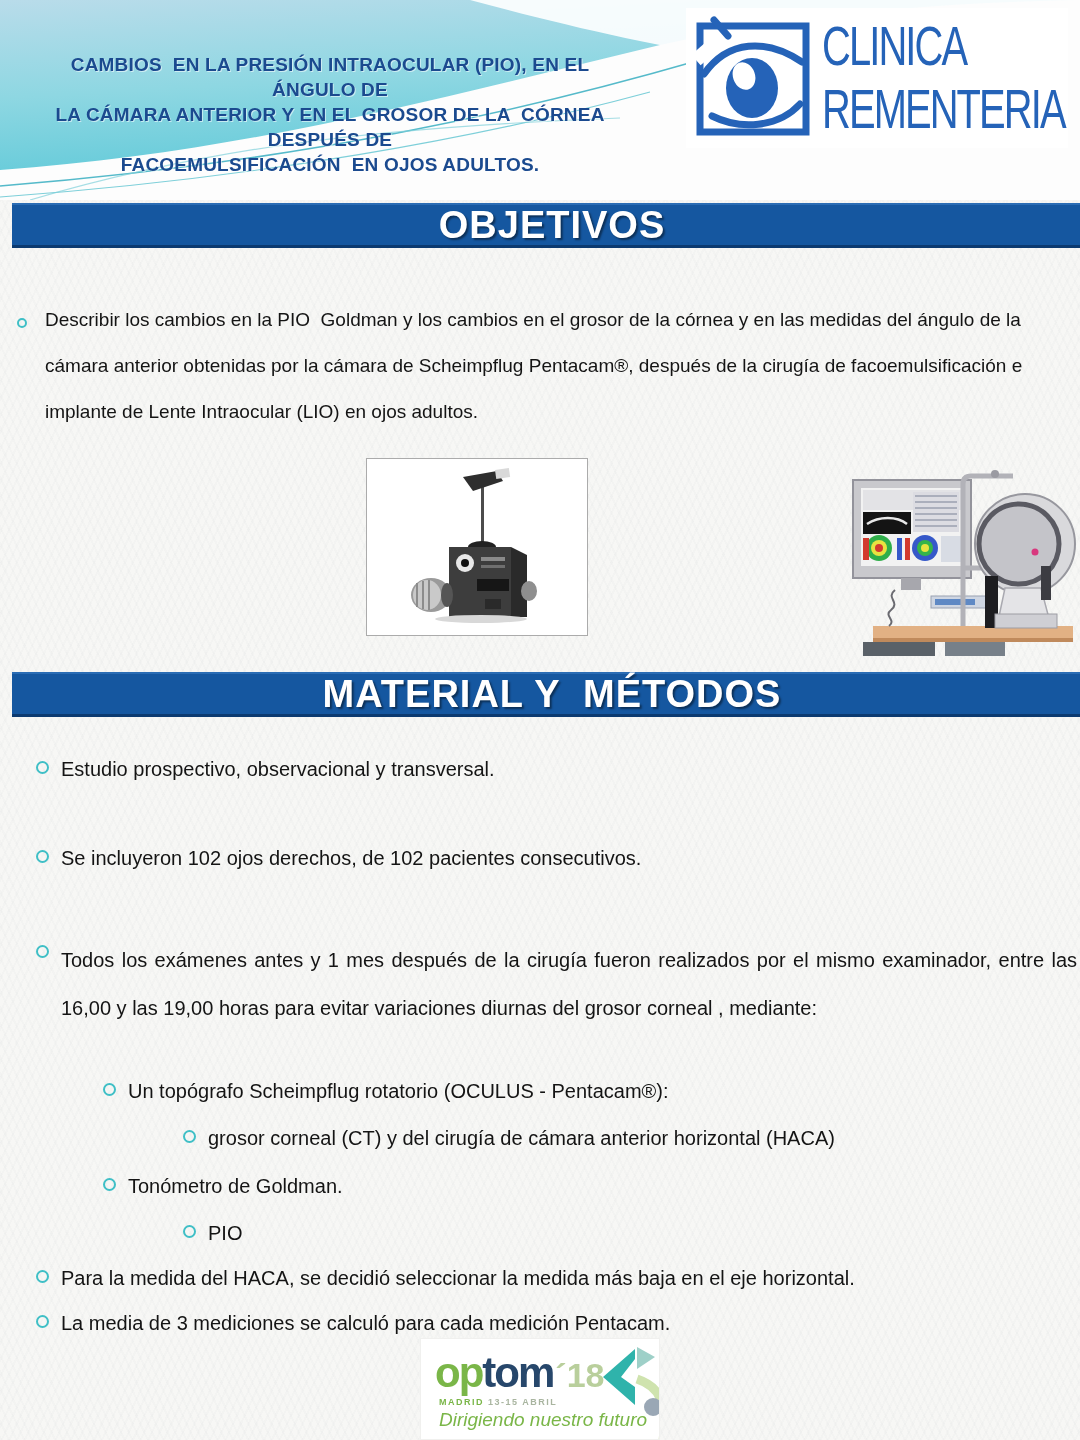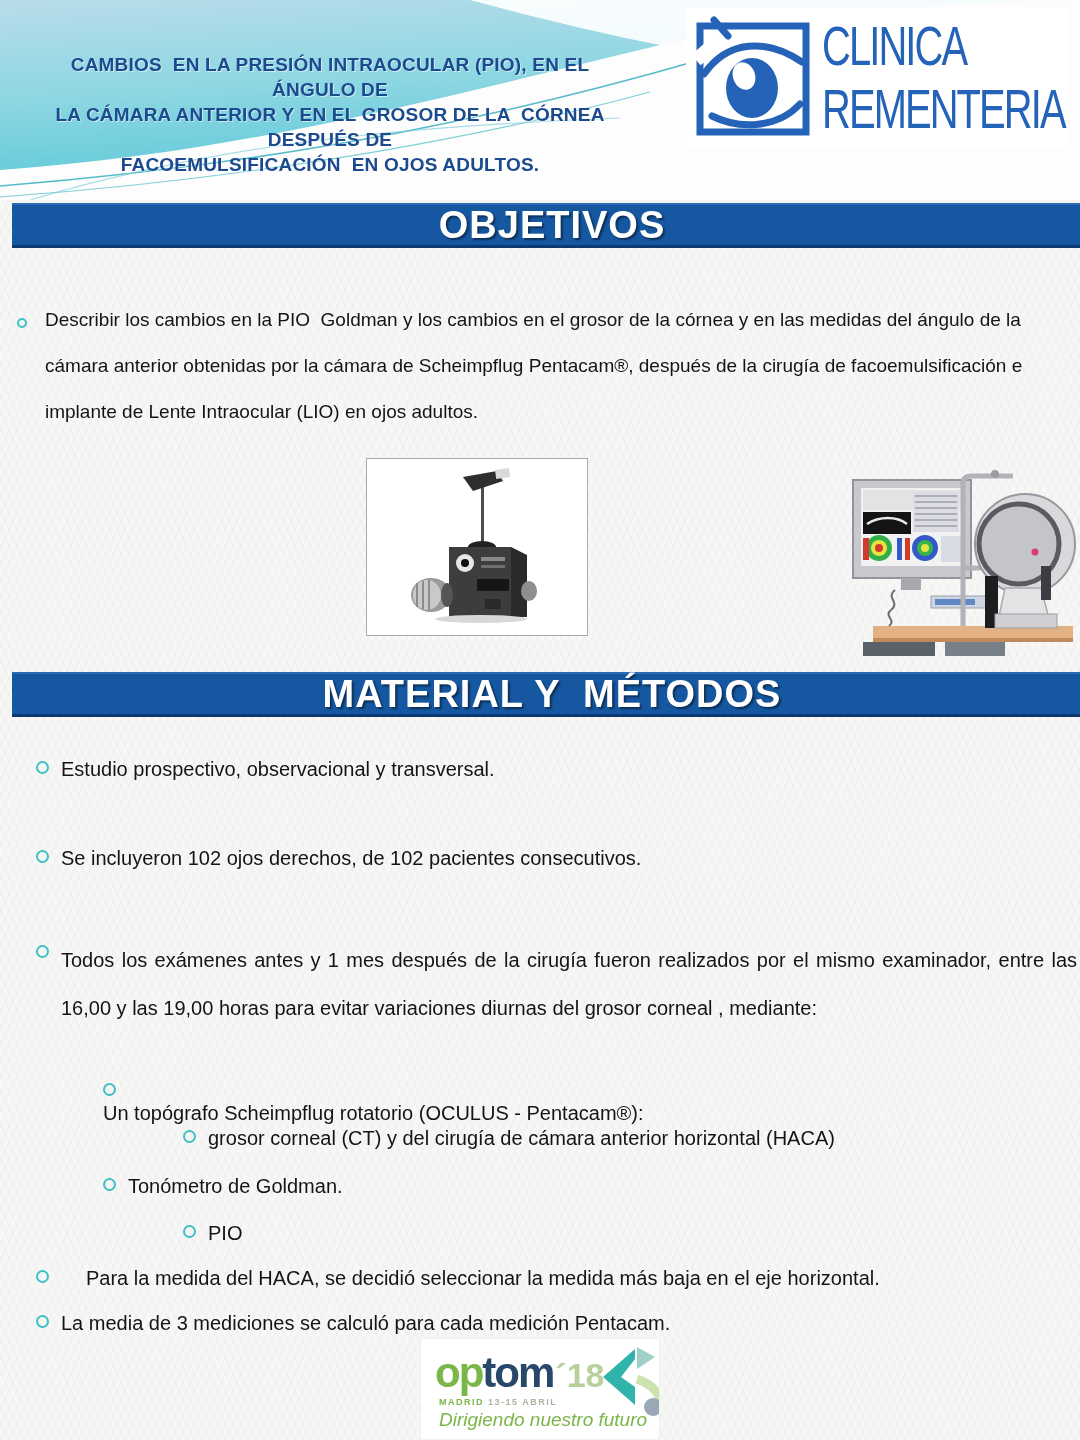--- a/index.html
+++ b/index.html
@@ -236,41 +236,41 @@
   <div class="m-item lvl1" style="top:841px;">
     <span class="m-bullet"></span>
     <span class="m-text pw">Se incluyeron 102 ojos derechos, de 102 pacientes consecutivos.</span>
   </div>
 
   <div class="m-item lvl1 m-just" style="top:936px;">
     <span class="m-bullet"></span>
     <span class="m-text">Todos los exámenes antes y 1 mes después de la cirugía fueron realizados por el mismo examinador, entre las 16,00 y las 19,00 horas para evitar variaciones diurnas del grosor corneal , mediante:</span>
   </div>
 
-  <div class="m-item lvl2" style="top:1074px;flex-direction:column;">
+  <div class="m-item lvl2" style="top:1074px;">
     <span class="m-bullet"></span>
     <span class="m-text pw">Un topógrafo Scheimpflug rotatorio (OCULUS - Pentacam®):</span>
   </div>
 
   <div class="m-item lvl3" style="top:1121px;">
     <span class="m-bullet"></span>
     <span class="m-text pw">grosor corneal (CT) y del cirugía de cámara anterior horizontal (HACA)</span>
   </div>
 
   <div class="m-item lvl2" style="top:1169px;">
     <span class="m-bullet"></span>
     <span class="m-text pw">Tonómetro de Goldman.</span>
   </div>
 
   <div class="m-item lvl3" style="top:1216px;">
     <span class="m-bullet"></span>
     <span class="m-text pw">PIO</span>
   </div>
 
-  <div class="m-item lvl1" style="top:1261px;gap:25px;">
+  <div class="m-item lvl1" style="top:1261px;">
     <span class="m-bullet"></span>
     <span class="m-text pw">Para la medida del HACA, se decidió seleccionar la medida más baja en el eje horizontal.</span>
   </div>
 
   <div class="m-item lvl1" style="top:1306px;">
     <span class="m-bullet"></span>
     <span class="m-text pw">La media de 3 mediciones se calculó para cada medición Pentacam.</span>
   </div>
 
   <div class="abs footer-box">

